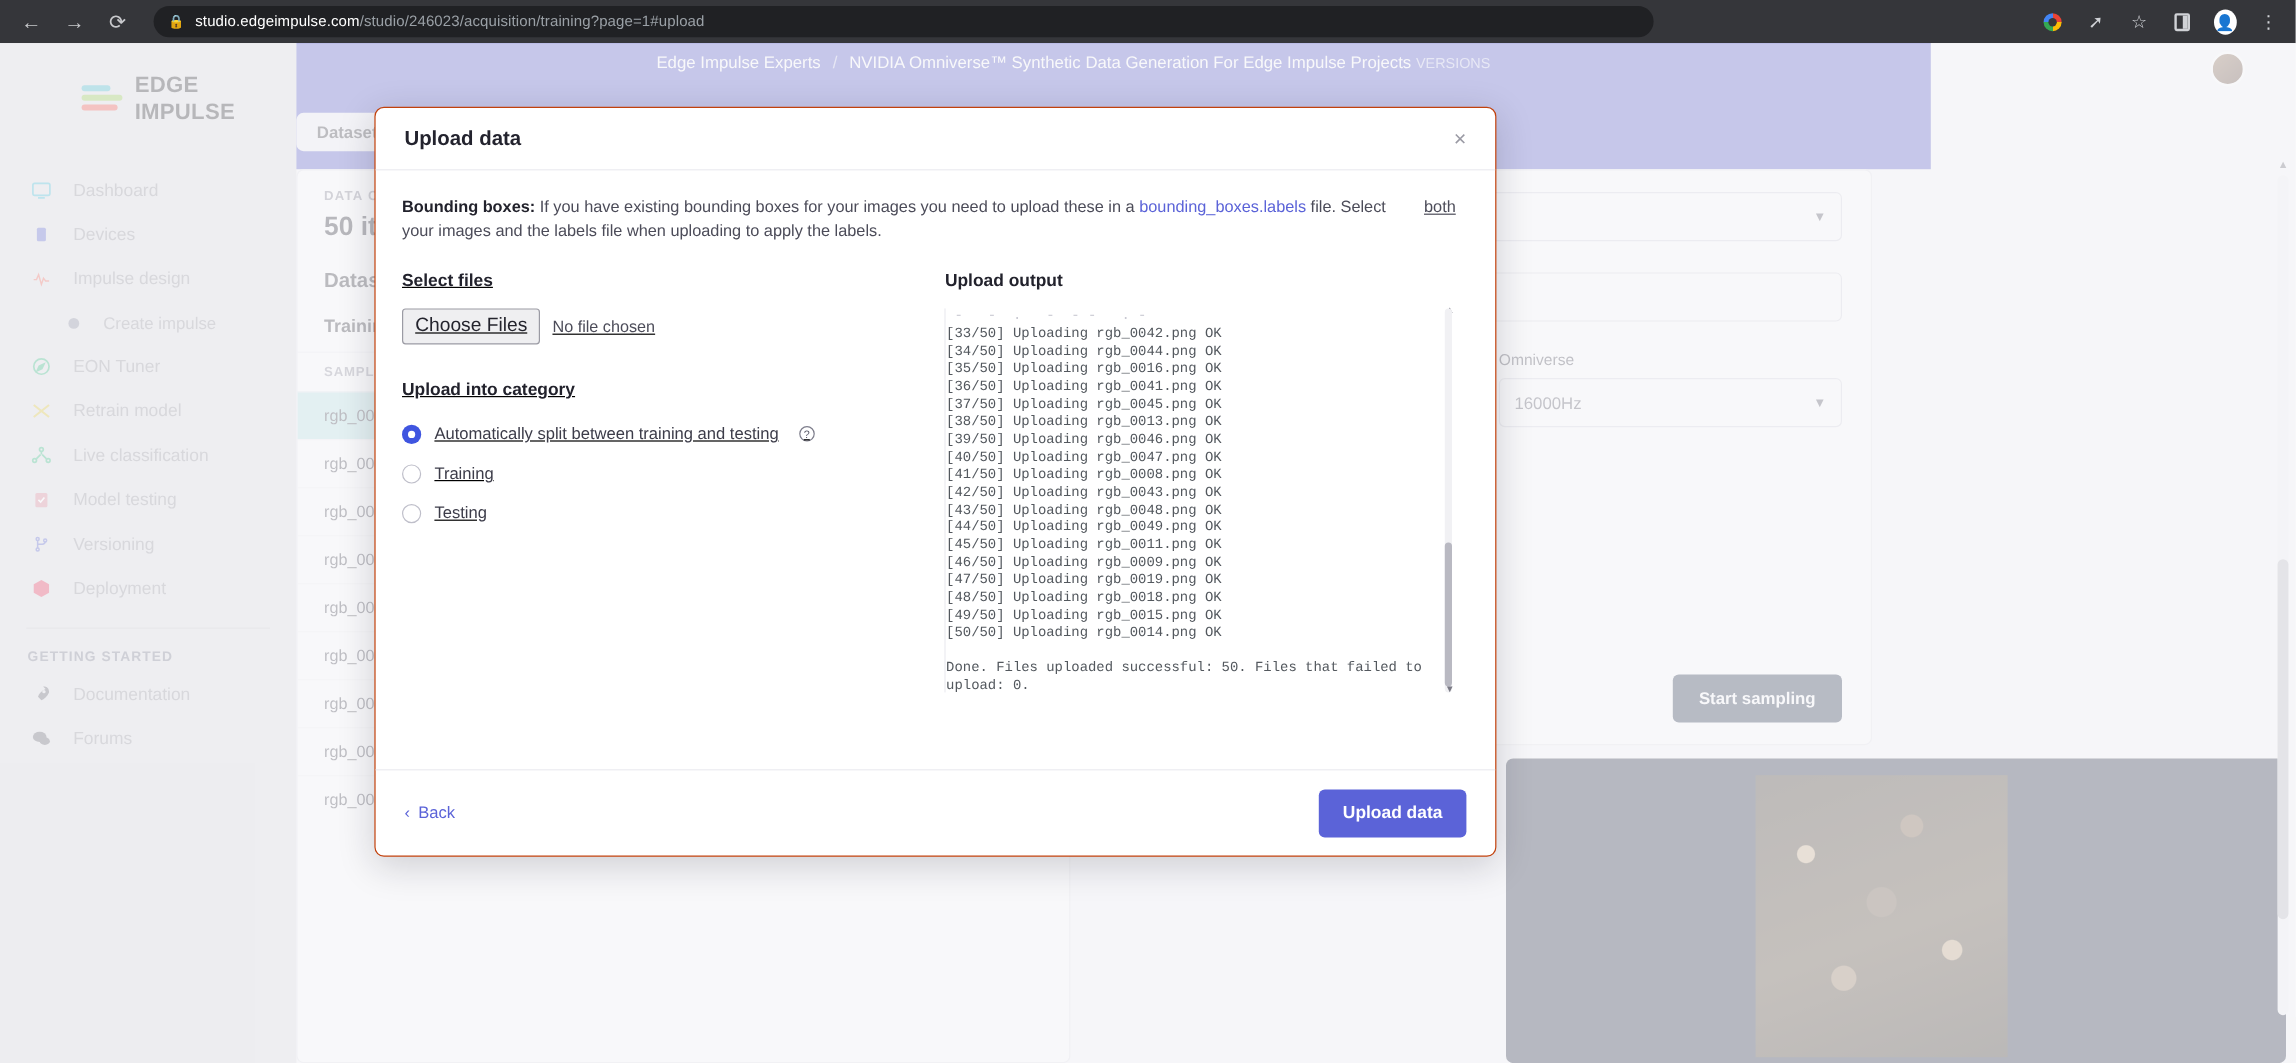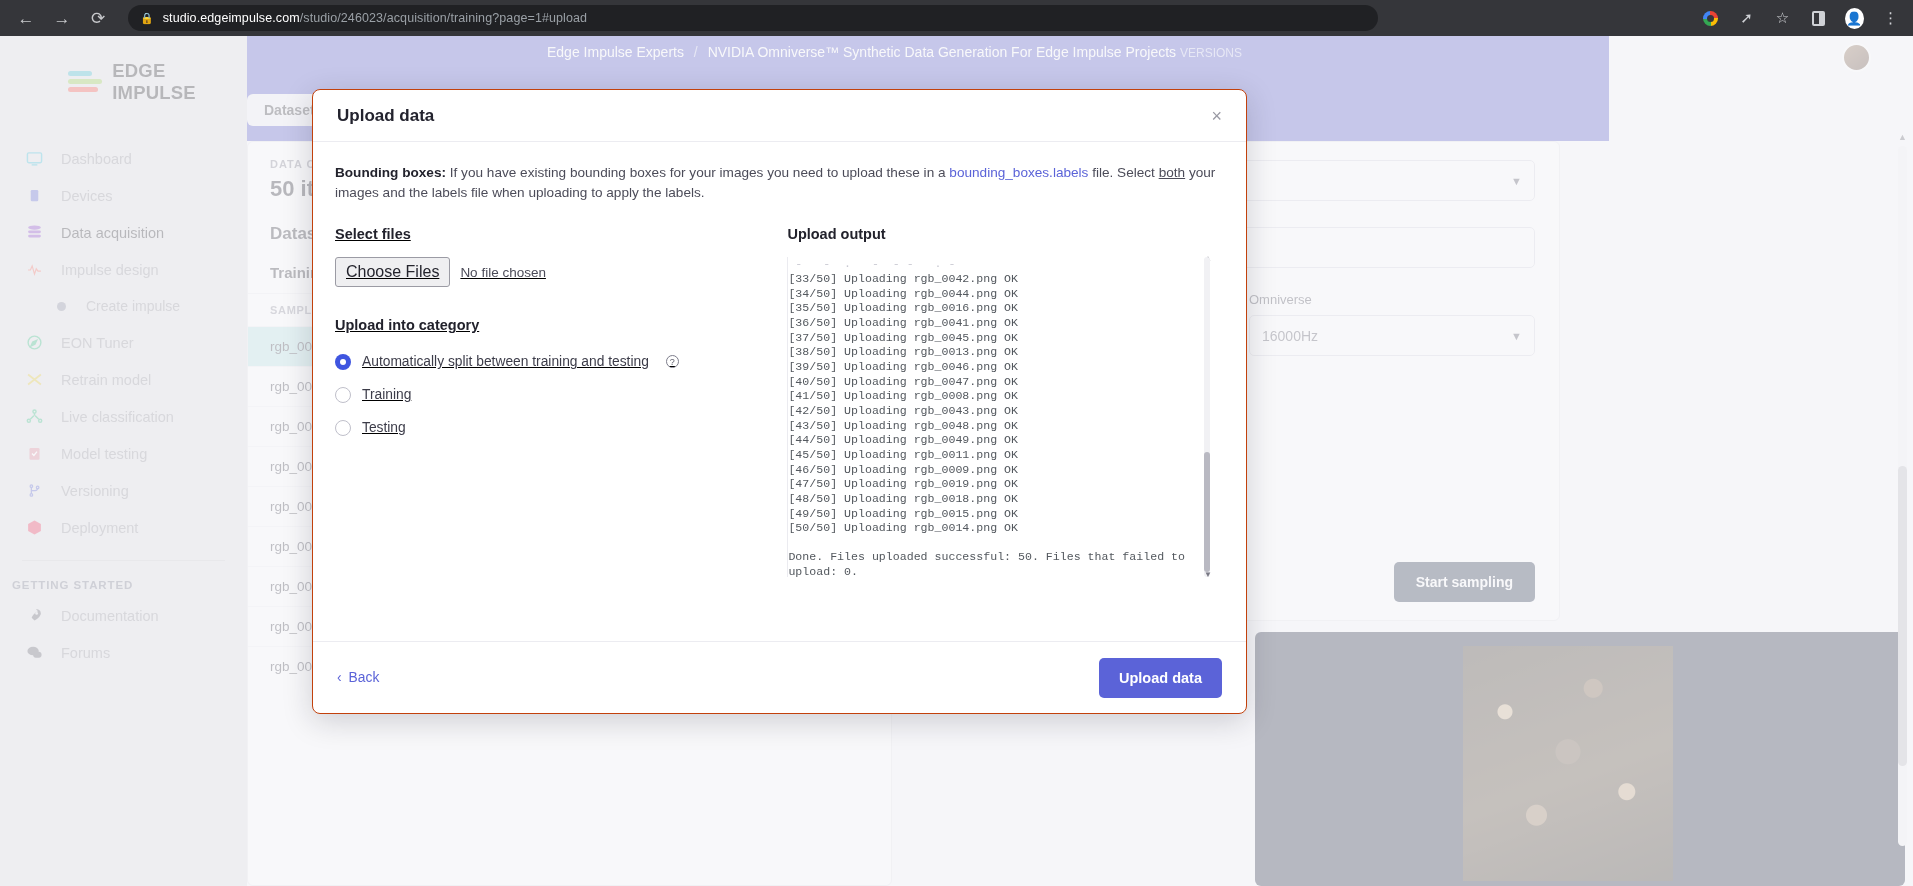--- a/index.html
+++ b/index.html
@@ -64,21 +64,21 @@
   .nav { margin-top: 38px; }
   .nav-item {
     display: flex; align-items: center; height: 37px; padding-left: 25px; gap: 17px;
     font-size: 14.5px; color: #8b8b93;
   }
   .nav-item.active { color: #1a1a20; font-weight: 400; }
   .nav-item .ico { width: 19px; height: 19px; display: flex; align-items: center; justify-content: center; }
   .nav-sub { display: flex; align-items: center; height: 36px; padding-left: 57px; gap: 20px; font-size: 14px; color: #8b8b93; }
   .bullet { width: 9px; height: 9px; border-radius: 50%; background: #7c7f92; display: inline-block; }
   .nav-divider { height: 1px; background: #c4c4ca; margin: 14px 22px 0 22px; }
-  .nav-sect { font-size: 11.5px; font-weight: 700; color: #6d7081; letter-spacing: .9px; padding-left: 12px; margin-top: 18px; margin-bottom: 6px; }
+  .nav-sect { font-size: 11.5px; font-weight: 700; color: #6d7081; letter-spacing: .9px; padding-left: 23px; margin-top: 18px; margin-bottom: 6px; }
 
   
   .content { position: absolute; left: 247px; top: 0; right: 0; height: 850px; }
   .purple-banner { position: absolute; left: 0; top: 0; width: 1362px; height: 105px; background: #4b4fc4; }
   .breadcrumb { position: absolute; left: 300px; top: 8px; font-size: 14px; color: #ffffff; white-space: nowrap; }
   .breadcrumb .sep { opacity: .65; margin: 0 6px; }
   .breadcrumb .dim { color: #c3c5ee; font-size: 12px; }
   .hdr-avatar {
     position: absolute; right: 42px; top: 7px; width: 29px; height: 29px; border-radius: 50%;
     background: linear-gradient(140deg,#8d6b4f,#52372a); border: 2px solid #fff;
@@ -153,21 +153,21 @@
   }
   .modal-head { height: 52px; display: flex; align-items: center; padding: 0 24px; border-bottom: 1px solid #ececf1; }
   .modal-title { font-size: 17px; font-weight: 600; color: #23232e; }
   .modal-close { margin-left: auto; font-size: 18px; color: #9a9aa4; line-height: 1; }
   .modal-body { padding: 21px 22px 0 22px; }
   .para { font-size: 13.6px; color: #4c4c59; line-height: 1.45; }
   .para + .para { margin-top: 18px; }
   .lnk { color: #5b63d8; }
   .lnk-u { color: #5b63d8; }
   .para b { color: #22222c; font-weight: 700; }
-  .u { text-decoration: underline; }
+  .u { text-decoration: underline; margin-left: 28px; }
 
   .cols { display: flex; margin-top: 24px; }
   .col-left { width: 455px; text-decoration: underline; }
   .col-right { width: 455px; padding-left: 8px; }
   .sect-h { font-size: 14.5px; font-weight: 600; color: #22222c; margin-bottom: 15px; }
   .file-row { display: flex; align-items: center; gap: 10px; }
   .choose-btn {
     border: 1px solid #9b9ba4; background: #efeff1; border-radius: 3px;
     font-size: 16px; color: #24242d; padding: 5px 10px;
   }
@@ -260,30 +260,20 @@
         </span>
         <span>Dashboard</span>
       </div>
       <div class="nav-item">
         <span class="ico">
           <svg width="15" height="17" viewBox="0 0 24 24" fill="#4b57c9">
               <rect x="6" y="3" width="12" height="18" rx="2"></rect>
             </svg>
         </span>
         <span>Devices</span>
-      </div>
-      <div class="nav-item active">
-        <span class="ico">
-          <svg width="17" height="17" viewBox="0 0 24 24" fill="#7b2fbe">
-              <ellipse cx="12" cy="5" rx="9" ry="3"></ellipse>
-              <rect x="3" y="9" width="18" height="4" rx="2"></rect>
-              <rect x="3" y="15" width="18" height="4" rx="2"></rect>
-            </svg>
-        </span>
-        <span>Data acquisition</span>
       </div>
       <div class="nav-item">
         <span class="ico">
           <svg width="19" height="14" viewBox="0 0 24 24" fill="none" stroke="#ef5b4c" stroke-width="2">
               <path d="M1 12h4l3-7 4 14 3-9 3 4h5"></path>
             </svg>
         </span>
         <span>Impulse design</span>
       </div>
       <div class="nav-sub">

